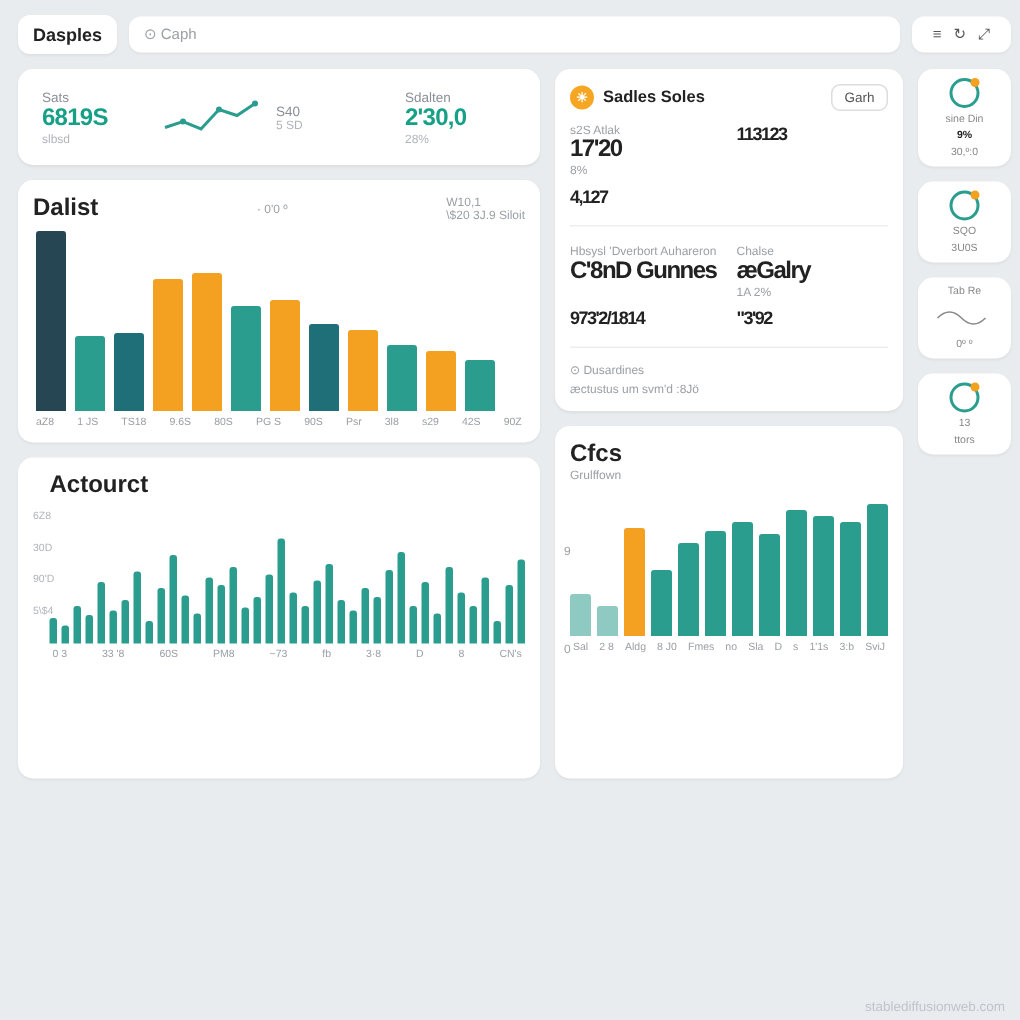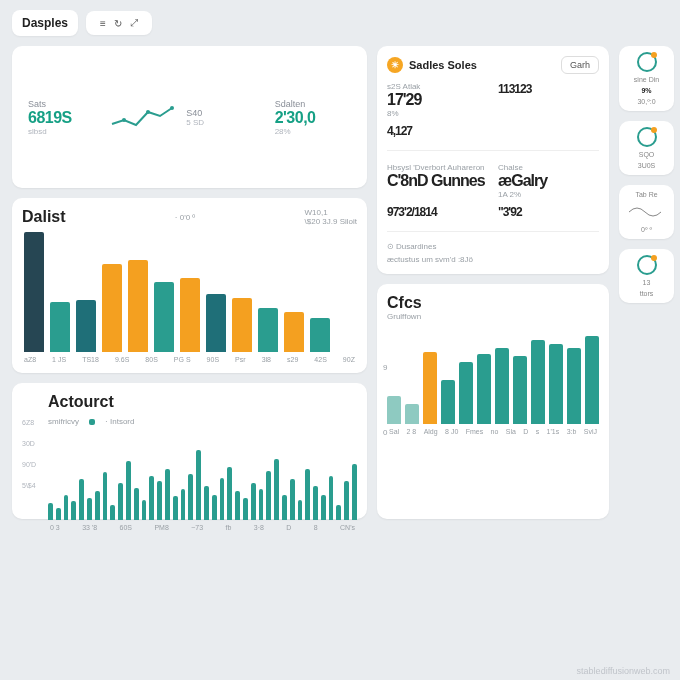--- a/index.html
+++ b/index.html
@@ -79,20 +79,21 @@
   .mini-card .icon-ring::after { content: ''; position: absolute; width: 6px; height: 6px; background: #f4a020; border-radius: 50%; right: -2px; top: -2px; }
   .legend-row { display: flex; gap: 10px; font-size: 8px; color: #9aa0a6; margin-bottom: 4px; align-items: center; }
   .legend-row .sw { width: 6px; height: 6px; border-radius: 2px; display: inline-block; }
   .watermark { position: absolute; bottom: 4px; right: 10px; font-size: 9px; color: #c0c4ca; }
 </style>
 </head>
 <body>
 
 <div class="topbar">
   <div class="pill title">Dasples</div>
+  <div class="pill search">⊙ Caph</div>
   <div class="pill icons">
     <span>≡</span>
     <span>↻</span>
     <span>⤢</span>
   </div>
 </div>
 
 <div class="row">
   <div class="left-col">
     <div class="card kpi-strip">
@@ -176,28 +177,23 @@
           <span>PG S</span>
           <span>90S</span>
           <span>Psr</span>
           <span>3l8</span>
           <span>s29</span>
           <span>42S</span>
           <span>90Z</span>
         </div>
     </div>
 
-    <div class="card" style="padding-left:36px;height:136px;">
+    <div class="card" style="padding-left:21px;height:214px;">
       <div class="card-header">
         <h3>Actourct</h3>
-      </div>
-      <div class="legend-row">
-        <span>smifricvy</span>
-        <span class="sw teal"></span>
-          <span>· Intsord</span>
       </div>
       <div class="ylabels" id="ylabs">
           <span>6Z8</span>
           <span>30D</span>
           <span>90'D</span>
           <span>5\$4</span>
         </div>
       <div class="thinbars" id="thinbars">
           <div class="bar teal" style="height: 17px;"></div>
           <div class="bar teal" style="height: 11.9px;"></div>
@@ -260,21 +256,21 @@
       <div class="sales-head">
         <div class="left">
             <span class="dot">☀</span>
             <span>Sadles Soles</span>
           </div>
         <button class="btn-sm">Garh</button>
       </div>
       <div class="grid2" id="salesgrid">
           <div class="cell">
             <div class="k">s2S Atlak</div>
-            <div class="v">17'29</div>
+            <div class="v">17'20</div>
             <div class="k">8%</div>
           </div>
           <div class="cell">
             <div class="k"></div>
             <div class="v sm">113123</div>
           </div>
           <div class="cell">
             <div class="k"></div>
             <div class="v sm">4,127</div>
             <div class="k"></div>

